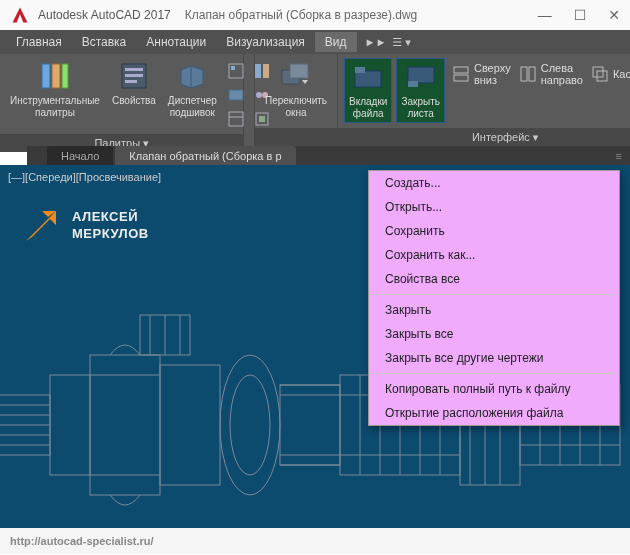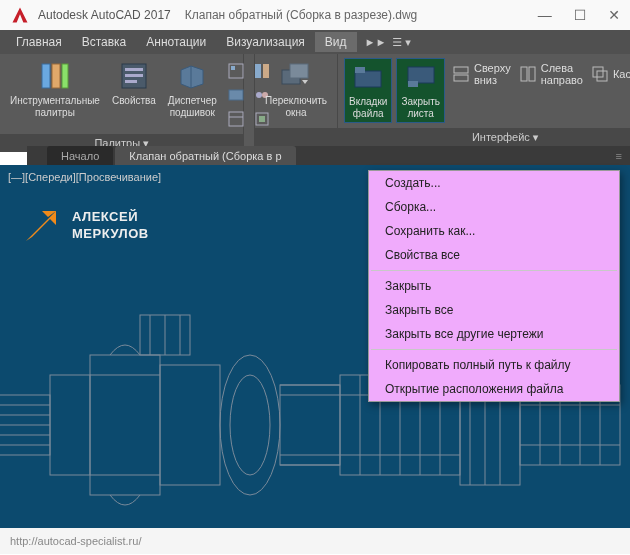--- a/index.html
+++ b/index.html
@@ -33,21 +33,21 @@
 .viewport{position:relative;height:363px;background:#0c4a6e;overflow:hidden;}
 .viewlabel{position:absolute;top:6px;left:8px;color:#ccc;font-size:11px;z-index:1;}
 .closex{position:absolute;top:6px;right:10px;color:#ccc;font-size:13px;cursor:pointer;z-index:1;}
 .watermark{position:absolute;left:20px;top:40px;display:flex;align-items:center;gap:10px;z-index:1;}
 .watermark .arrow{width:42px;height:42px;}
 .watermark .wtext{font-size:13px;color:#eee;font-weight:600;letter-spacing:0.5px;line-height:1.3;}
 .drawing{position:absolute;left:-10px;top:130px;width:650px;height:240px;}
 .contextmenu{position:absolute;left:368px;top:170px;width:252px;background:#f0abfc;border:1px solid #999;box-shadow:2px 3px 8px rgba(0,0,0,0.4);font-size:12px;color:#222;z-index:10;}
 .ctxitem{padding:5px 16px;cursor:pointer;}
 .ctxsep{height:1px;background:#c8c8c8;margin:3px 2px;}
-.footer{height:26px;background:#f5f5f5;display:flex;align-items:center;padding:0 10px;font-size:11px;color:#888;}
+.footer{height:26px;background:#f5f5f5;display:flex;align-items:center;padding:0 10px;font-size:11px;color:#888;font-weight:bold;}
 </style>
 </head>
 <body>
 
 <div class="titlebar">
   <span class="logo">
     <svg viewBox="0 0 24 24" width="20" height="20">
         <path fill="#c61f2a" d="M3 21 L12 3 L21 21 L16 21 L12 11 L8 21 Z"></path>
       </svg>
   </span>
@@ -288,21 +288,22 @@
       <path d="M380 80 L400 30 L430 30 L450 80"></path>
       <line x1="400" y1="30" x2="400" y2="80"></line>
         <line x1="415" y1="30" x2="415" y2="80"></line>
         <line x1="430" y1="30" x2="430" y2="80"></line>
     </g>
   </svg>
 </div>
 
 <div class="contextmenu">
   <div class="ctxitem">Создать...</div>
-  <div class="ctxitem">Сборка...</div>
+  <div class="ctxitem">Открыть...</div>
+  <div class="ctxitem">Сохранить</div>
   <div class="ctxitem">Сохранить как...</div>
   <div class="ctxitem">Свойства все</div>
   <div class="ctxsep"></div>
   <div class="ctxitem">Закрыть</div>
   <div class="ctxitem">Закрыть все</div>
   <div class="ctxitem">Закрыть все другие чертежи</div>
   <div class="ctxsep"></div>
   <div class="ctxitem">Копировать полный путь к файлу</div>
   <div class="ctxitem">Открытие расположения файла</div>
 </div>

